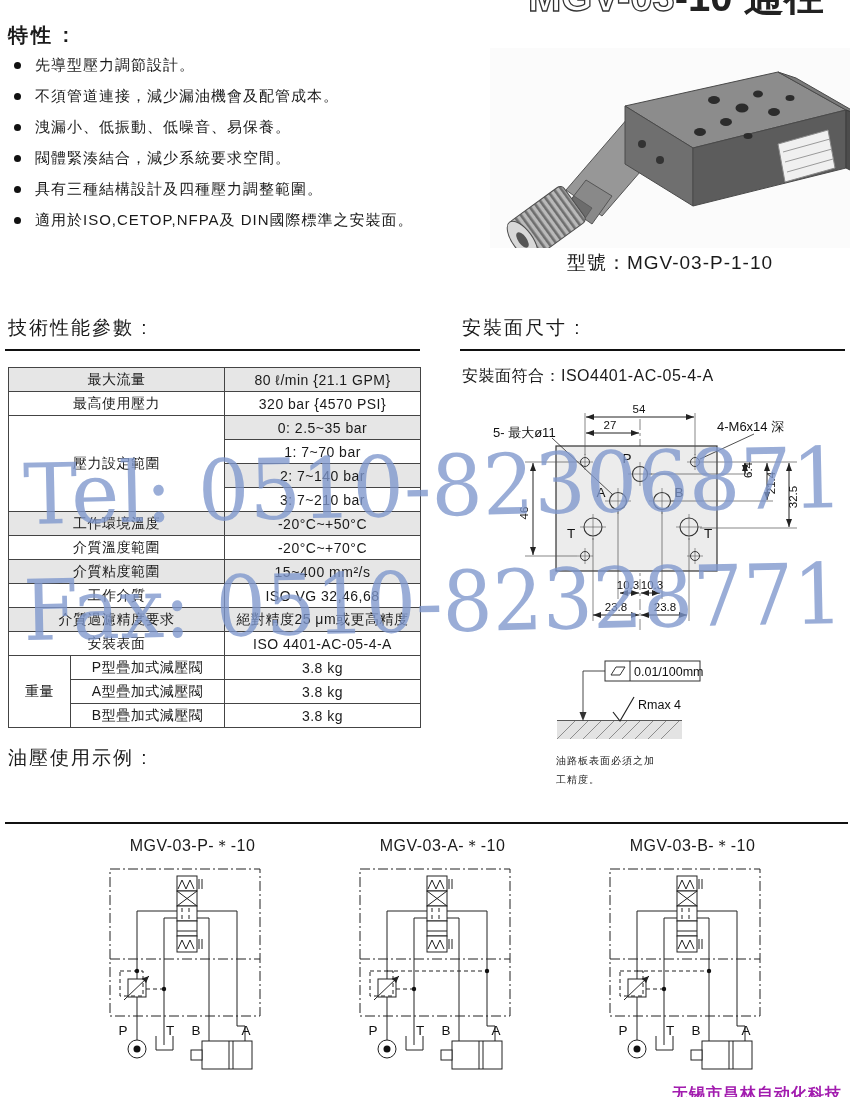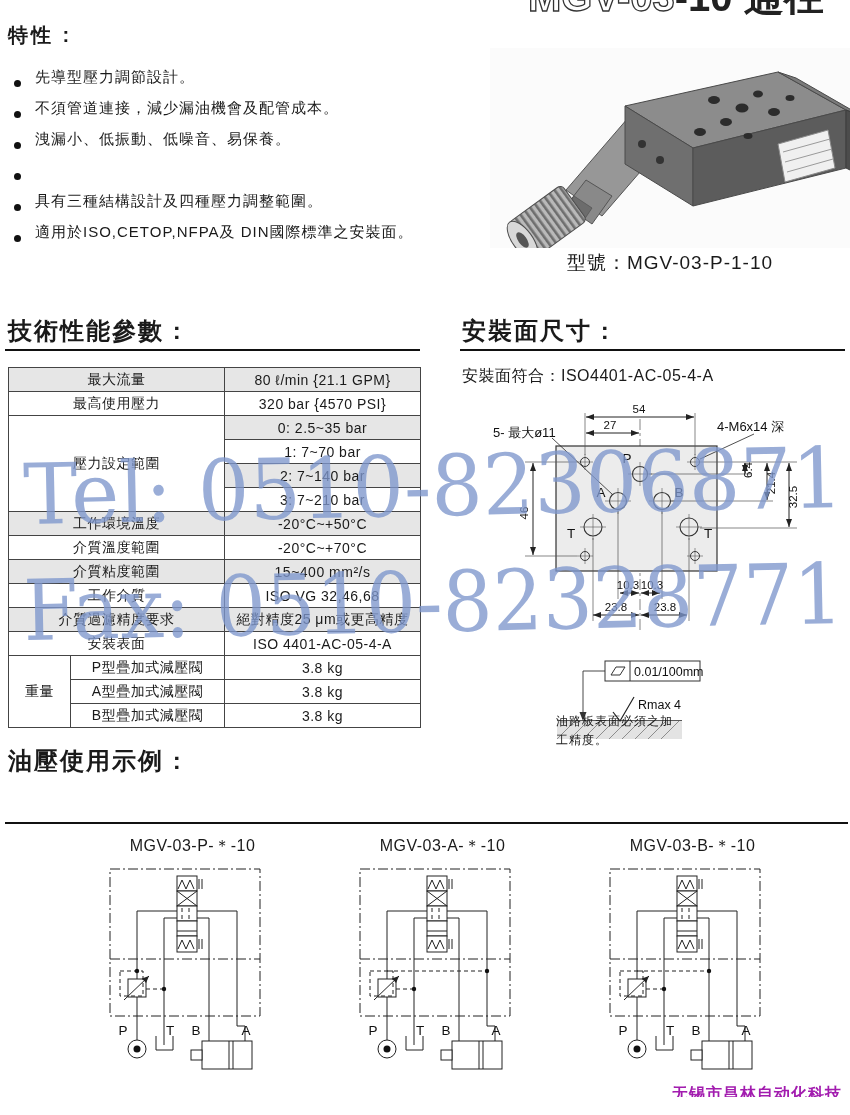--- a/index.html
+++ b/index.html
@@ -4,40 +4,40 @@
 <style>
   html,body{margin:0;padding:0;background:#fff;}
   #page{position:relative;width:850px;height:1097px;background:#fff;overflow:hidden;
         font-family:"Liberation Sans",sans-serif;color:#1a1a1a;}
   
   .banner{position:absolute;top:0;right:0;width:322px;height:15px;overflow:hidden;}
   .banner svg{display:block;margin-top:-33px;}
   
   .features-heading{position:absolute;left:8px;top:22px;font-size:20px;font-weight:bold;letter-spacing:3px;}
   .features-list{position:absolute;left:14px;top:56px;margin:0;padding:0;list-style:none;width:460px;}
-  .features-list li{display:flex;align-items:flex-end;height:31px;font-size:15px;letter-spacing:1px;}
+  .features-list li{display:flex;align-items:flex-start;height:31px;font-size:15px;letter-spacing:1px;}
   .features-list .dot{width:7px;height:7px;border-radius:50%;background:#111;margin:6px 14px 0 0;flex:0 0 7px;}
   
   .photo{position:absolute;left:490px;top:48px;}
   .model{position:absolute;left:490px;top:250px;width:360px;text-align:center;font-size:19px;letter-spacing:1px;}
   
-  .sec-head{position:absolute;font-size:24px;font-weight:bold;letter-spacing:2px;}
+  .sec-head{position:absolute;font-size:19px;font-weight:normal;letter-spacing:2px;}
   .rule{position:absolute;height:2px;background:#111;}
   
   .specs{position:absolute;left:8px;top:367px;border-collapse:collapse;table-layout:fixed;width:412px;text-align:center;}
   .specs td{border:1px solid #444;height:23px;padding:0 7px;font-size:14px;letter-spacing:0.5px;
             white-space:nowrap;overflow:hidden;}
   .specs tr.g td{background:#e6e6e6;}
   .specs td.wh{background:#fff !important;}
   .specs{border:1.5px solid #222;}
   .standard-line{position:absolute;left:462px;top:366px;font-size:16px;letter-spacing:0.5px;}
   
   .mountsvg{position:absolute;left:455px;top:403px;}
   .flatsvg{position:absolute;left:550px;top:643px;}
-  .surface-note{position:absolute;left:556px;top:712px;width:170px;font-size:12px;line-height:19px;letter-spacing:1px;}
+  .surface-note{position:absolute;left:556px;top:751px;width:170px;font-size:10px;line-height:19px;letter-spacing:1px;}
   
   .diag-title{position:absolute;width:215px;text-align:center;top:836px;font-size:16px;letter-spacing:0.5px;}
   .circ{position:absolute;top:859px;}
   
   .footer{position:absolute;right:8px;top:1084px;font-size:16px;font-weight:bold;letter-spacing:1px;color:#a21caf;}
   
   .wm{position:absolute;left:0;top:0;pointer-events:none;z-index:60;}
   .wm text{font-family:"DejaVu Serif","Liberation Serif",serif;font-size:84px;opacity:0.78;}
   
   svg .ln{stroke:#222;stroke-width:1;fill:none;}
@@ -65,20 +65,21 @@
       <li>
         <span class="dot"></span>
         <span>不須管道連接，減少漏油機會及配管成本。</span>
       </li>
       <li>
         <span class="dot"></span>
         <span>洩漏小、低振動、低噪音、易保養。</span>
       </li>
       <li>
         <span class="dot"></span>
+        <span>閥體緊湊結合，減少系統要求空間。</span>
       </li>
       <li>
         <span class="dot"></span>
         <span>具有三種結構設計及四種壓力調整範圍。</span>
       </li>
       <li>
         <span class="dot"></span>
         <span>適用於ISO,CETOP,NFPA及 DIN國際標準之安裝面。</span>
       </li>
     </ul>

